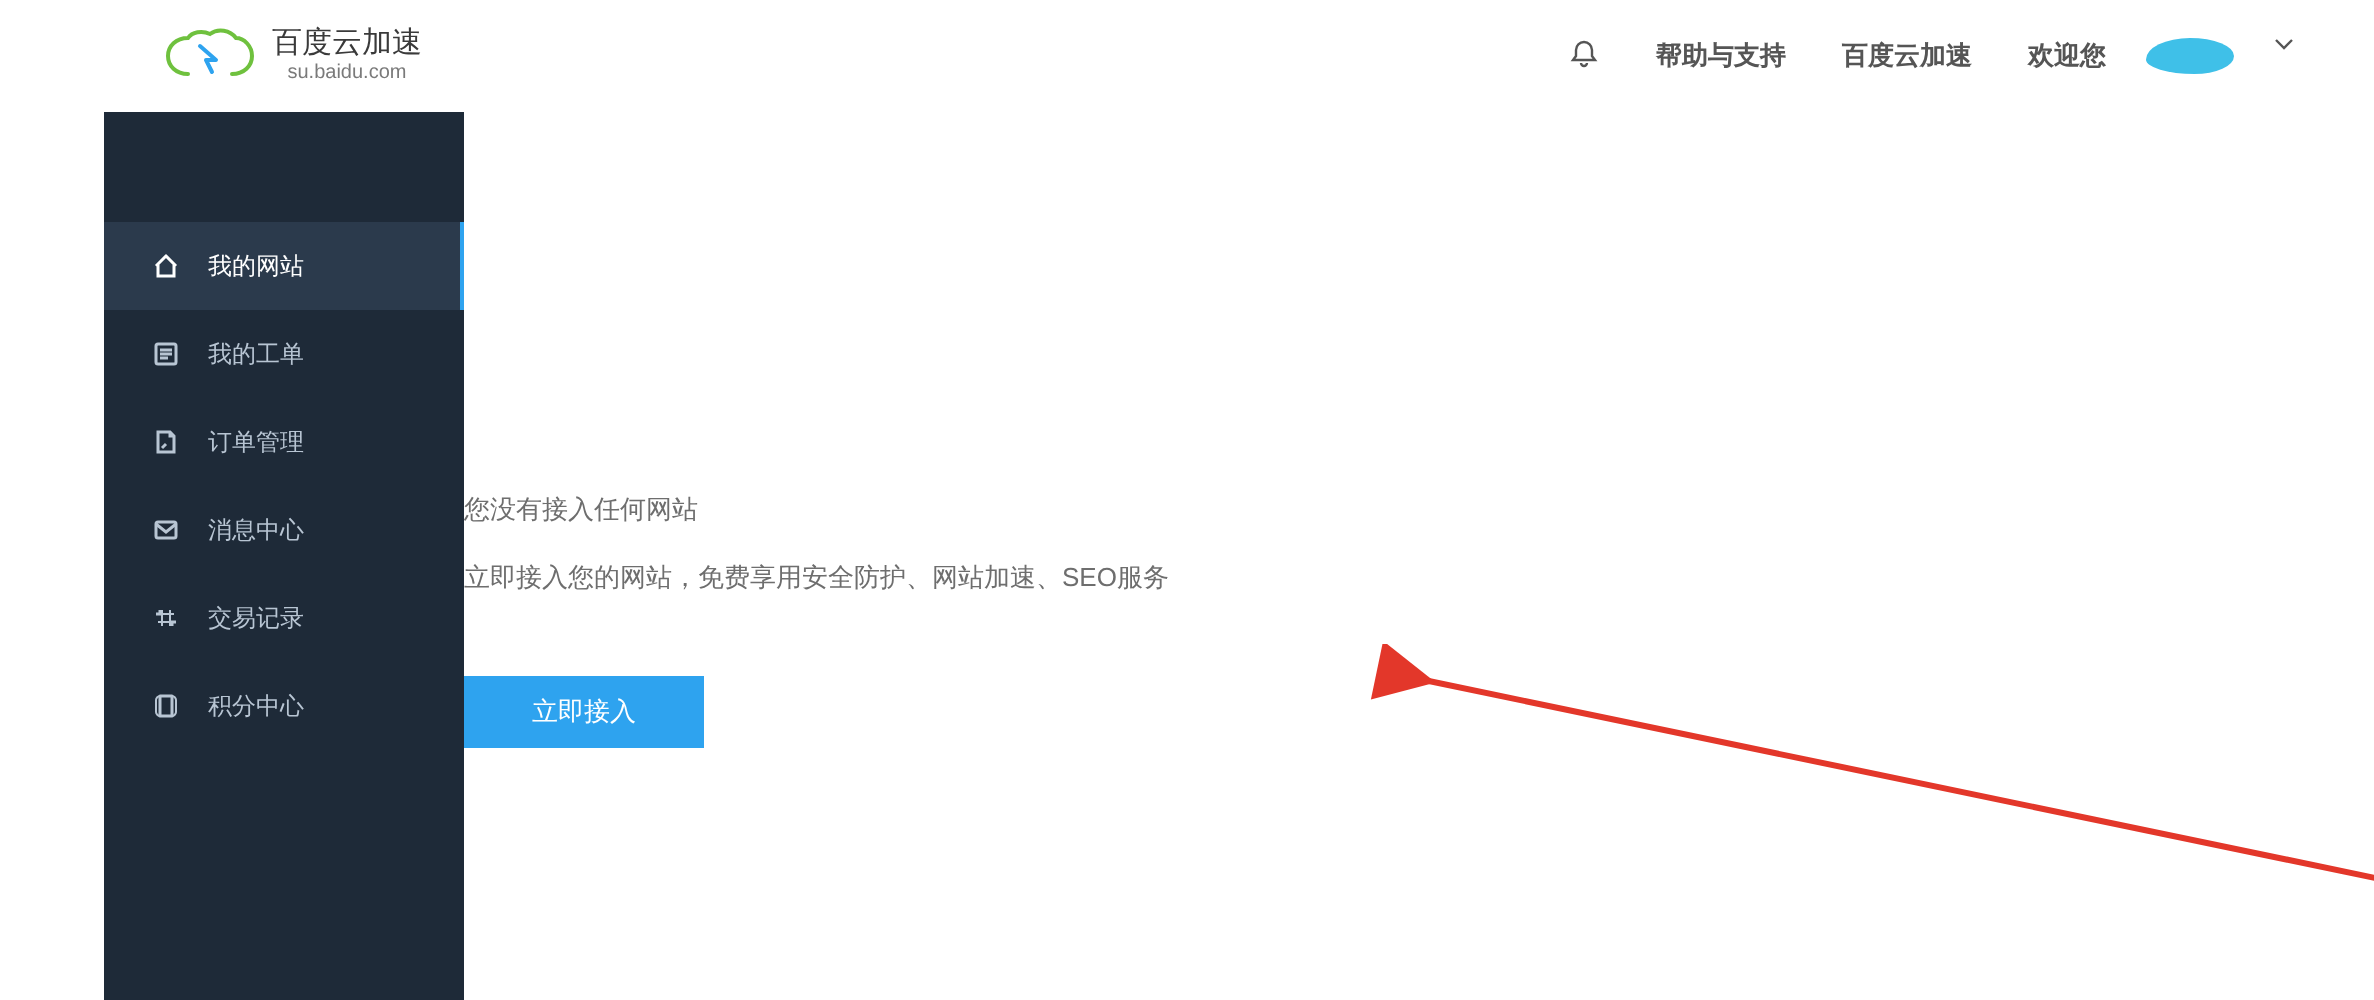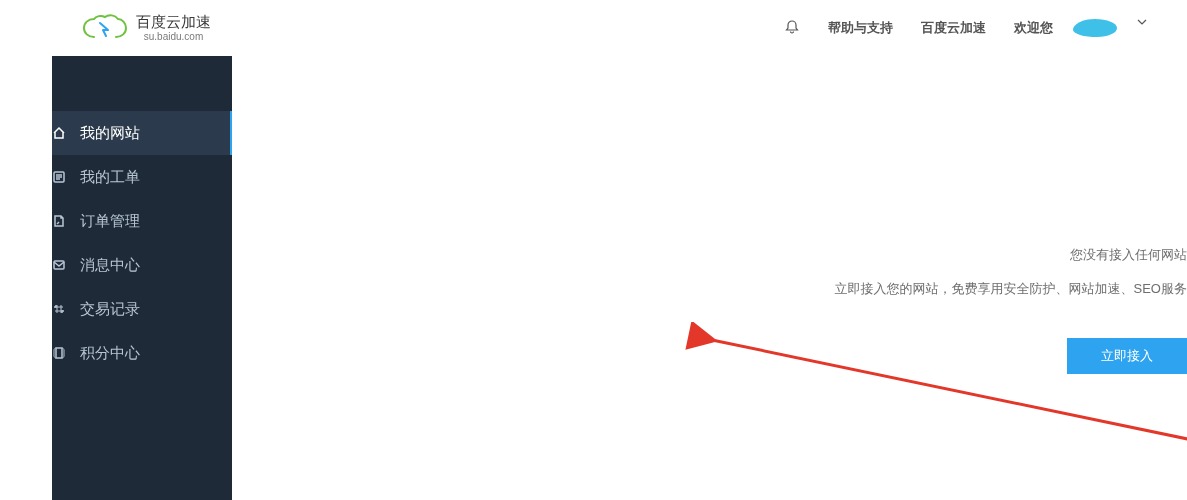--- a/index.html
+++ b/index.html
@@ -64,36 +64,37 @@
       width: 180px;
       background: #1e2a38;
       padding-top: 55px;
       flex-shrink: 0;
     }
     .side-item {
       height: 44px;
       display: flex;
       align-items: center;
       gap: 14px;
+      padding-left: 24px;
       color: #b8c5d3;
-      font-size: 15px;
+      font-size: 12px;
       cursor: pointer;
       position: relative;
     }
     .side-item.active {
       background: #2b3a4c;
       color: #fff;
       border-right: 2px solid #2ea3ef;
     }
     .side-icon { width: 14px; height: 14px; stroke: currentColor; fill: none; stroke-width: 1.5; flex-shrink:0;}
     .main {
       flex: 1;
       display: flex;
       flex-direction: column;
-      align-items: flex-end;
+      align-items: flex-start;
       padding-top: 190px;
       color: #6e6e6e;
       position: relative;
     }
     .msg1 { font-size: 13px; margin-bottom: 16px; }
     .msg2 { font-size: 13px; margin-bottom: 40px; }
     .cta-btn {
       background: #2ea3ef;
       color: #fff;
       border: none;

